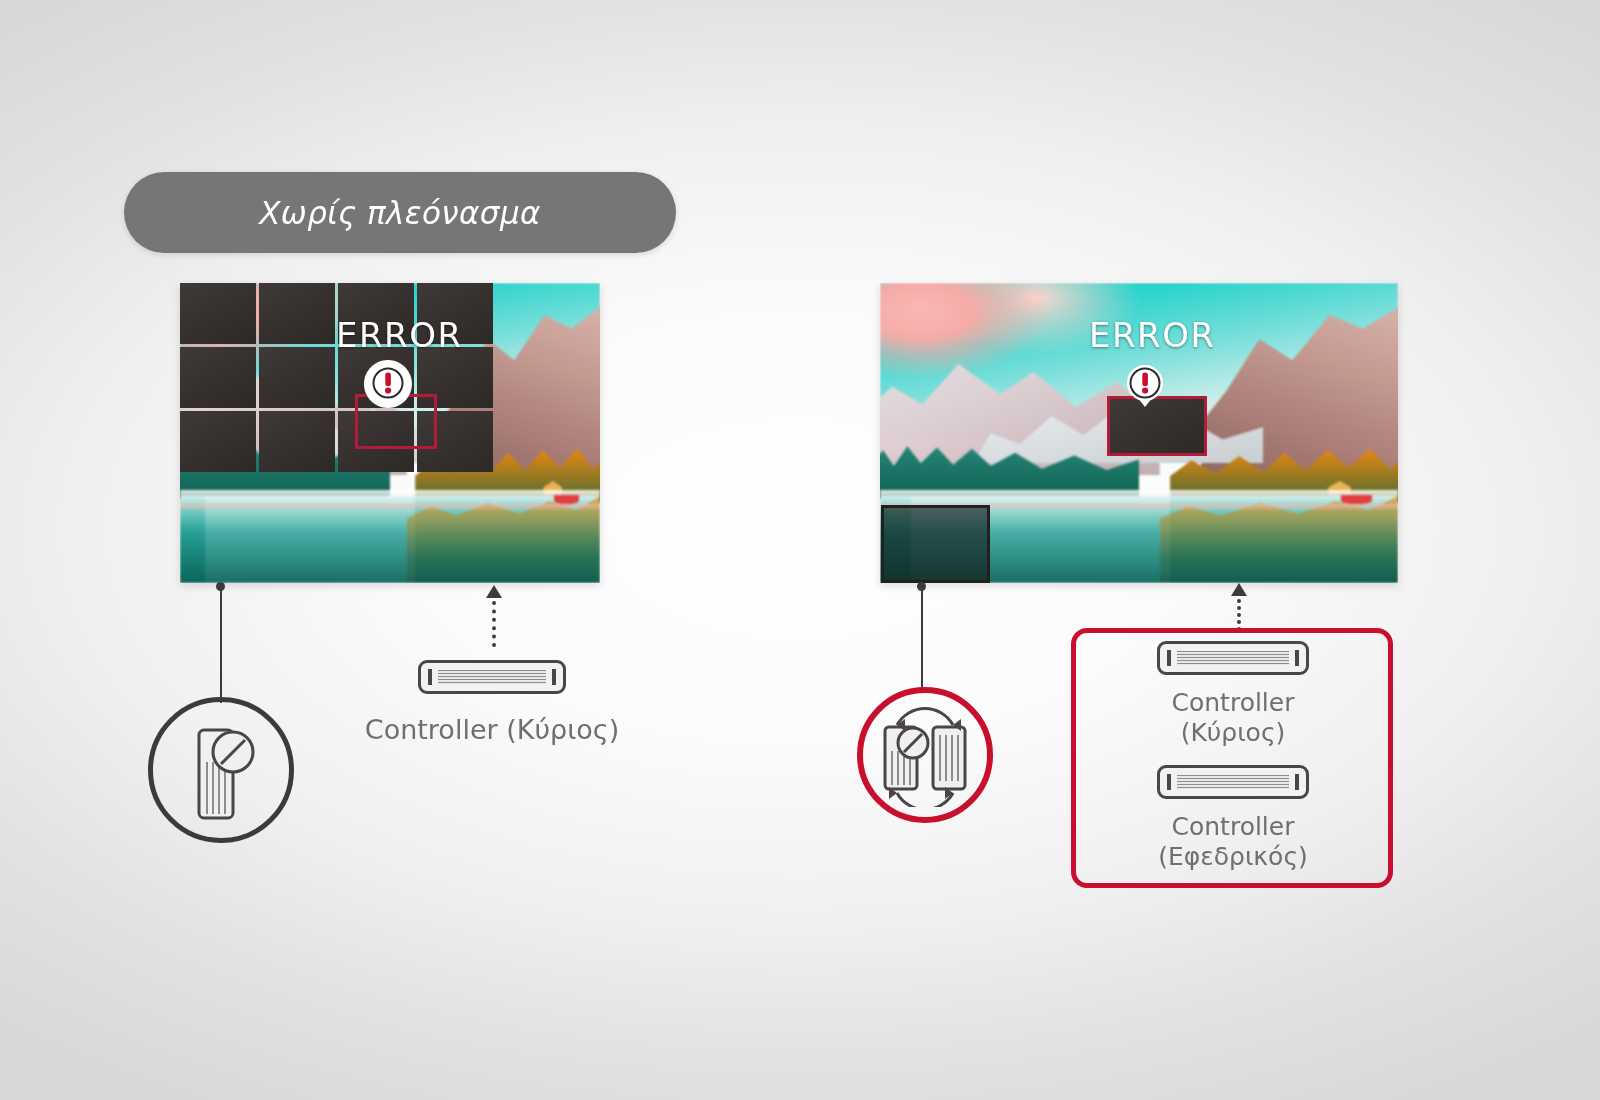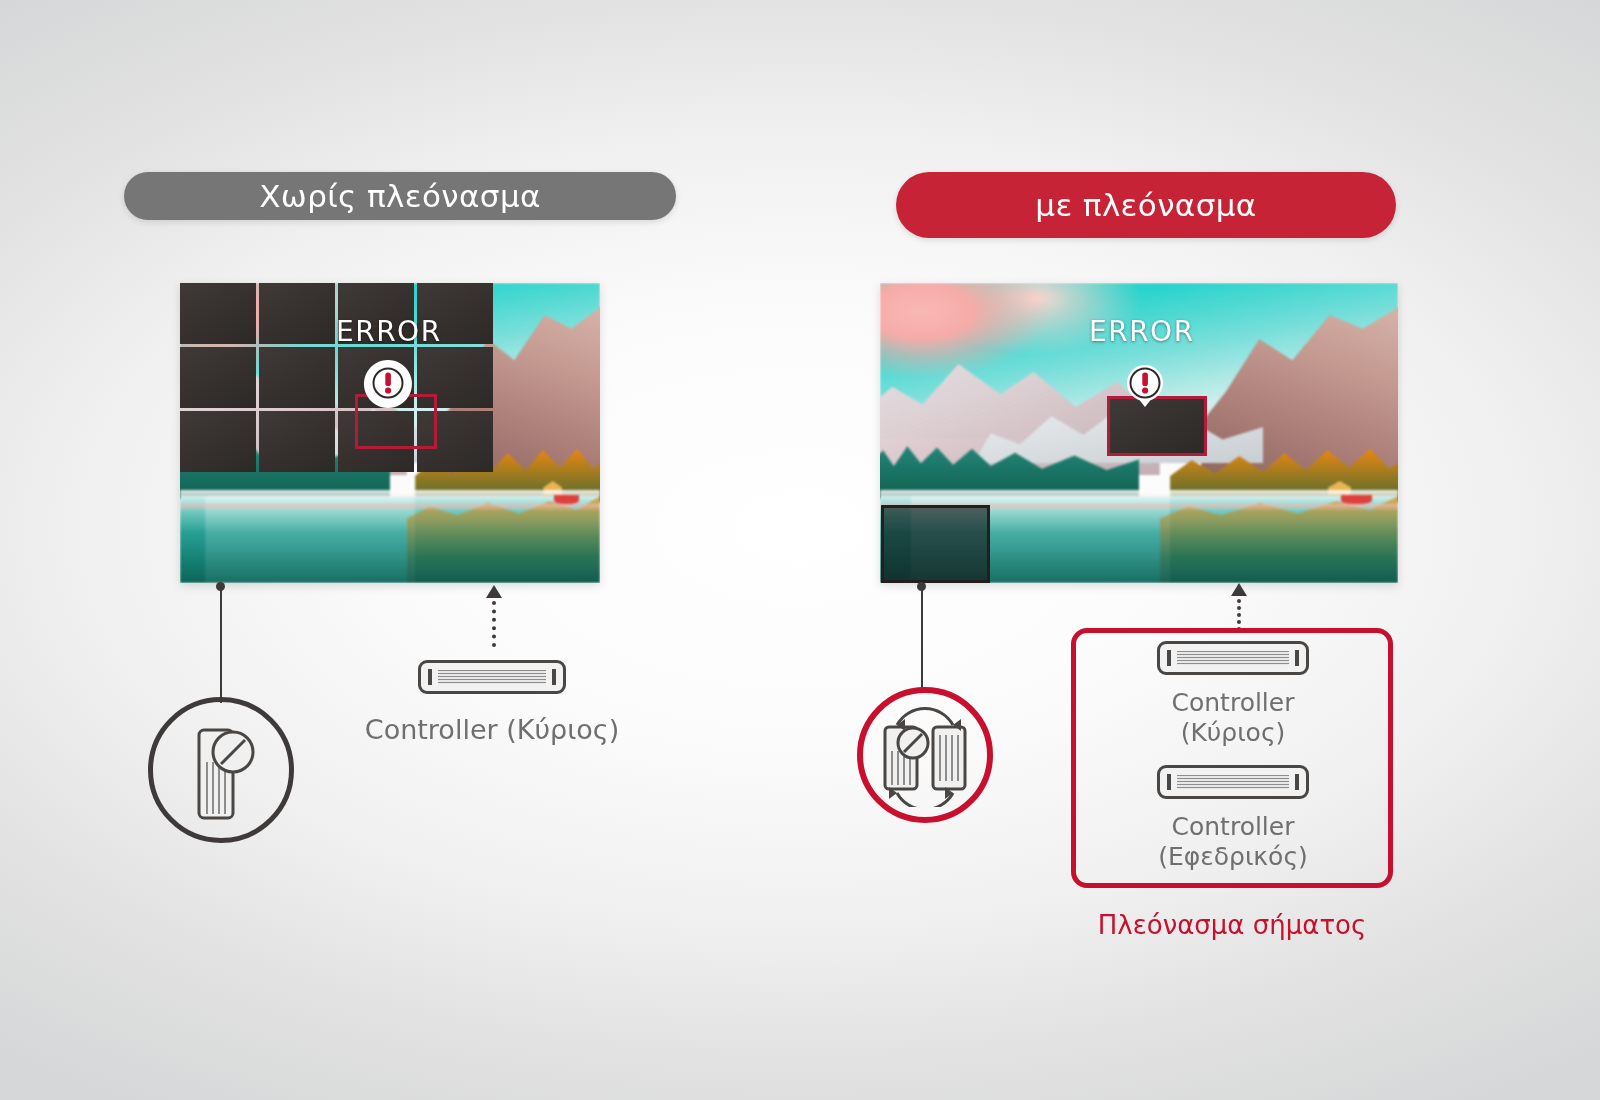--- a/index.html
+++ b/index.html
@@ -25,21 +25,21 @@
     position: absolute;
     display: flex;
     align-items: center;
     justify-content: center;
     border-radius: 999px;
     color: #ffffff;
     font-size: 31px;
     letter-spacing: .4px;
     box-shadow: 0 2px 6px rgba(0,0,0,.12);
   }
-  #pill-left  { left: 124px;  top: 172px; width: 552px; height: 48px; background:#767676; }
+  #pill-left  { left: 124px;  top: 172px; width: 552px; height: 81px; background:#767676;font-style:italic; }
   #pill-right { left: 896px;  top: 172px; width: 500px; height: 66px; background:#c62436; }
 
   
   .screen {
     position: absolute;
     overflow: hidden;
     box-shadow: 0 3px 9px rgba(0,0,0,.13);
   }
   #screen-left  { left: 180px; top: 283px; width: 420px; height: 300px; }
   #screen-right { left: 880px; top: 283px; width: 518px; height: 300px; }
@@ -135,21 +135,21 @@
     position: absolute;
     left: 1px; top: 74%; width: 21%; height: 26%;
     background: rgba(20,20,20,.62);
     border: 3px solid #231f1e;
   }
 
   
   .err-label {
     position: absolute;
     color: #ffffff;
-    font-size: 28px;
+    font-size: 34px;
     letter-spacing: 1.5px;
     text-shadow: 0 1px 3px rgba(0,0,0,.45);
     white-space: nowrap;
   }
   #err-label-left  { left: 336px; top: 315px; }
   #err-label-right { left: 1089px; top: 315px; }
 
   .err-box {
     position:absolute;
     border: 3px solid #b41b38;
@@ -265,23 +265,20 @@
 </style>
 </head>
 <body>
 
 <div id="stage">
 
   <div class="pill" id="pill-left">
     <span>Χωρίς πλεόνασμα</span>
   </div>
 
-  <div class="pill" id="pill-right">
-    <span>με πλεόνασμα</span>
-  </div>
 
   <div class="screen" id="screen-left">
     <div class="photo photo-blur">
       <div class="sky"></div>
       <div class="mtn-left"></div>
       <div class="mtn-right"></div>
       <div class="mtn-mid"></div>
       <div class="forest-left"></div>
       <div class="forest-right"></div>
       <div class="hut"></div>
@@ -430,15 +427,14 @@
 
   <div class="ctrl" id="ctrl-backup">
     <span class="cap"></span>
     <span class="vent"></span>
     <span class="cap"></span>
   </div>
   <div class="ctrl-caption" id="cap-backup">Controller
 (Εφεδρικός)</div>
 
 
-  <div class="red-cap" id="cap-signal">Πλεόνασμα σήματος</div>
 
 </div>
 
 </body></html>

